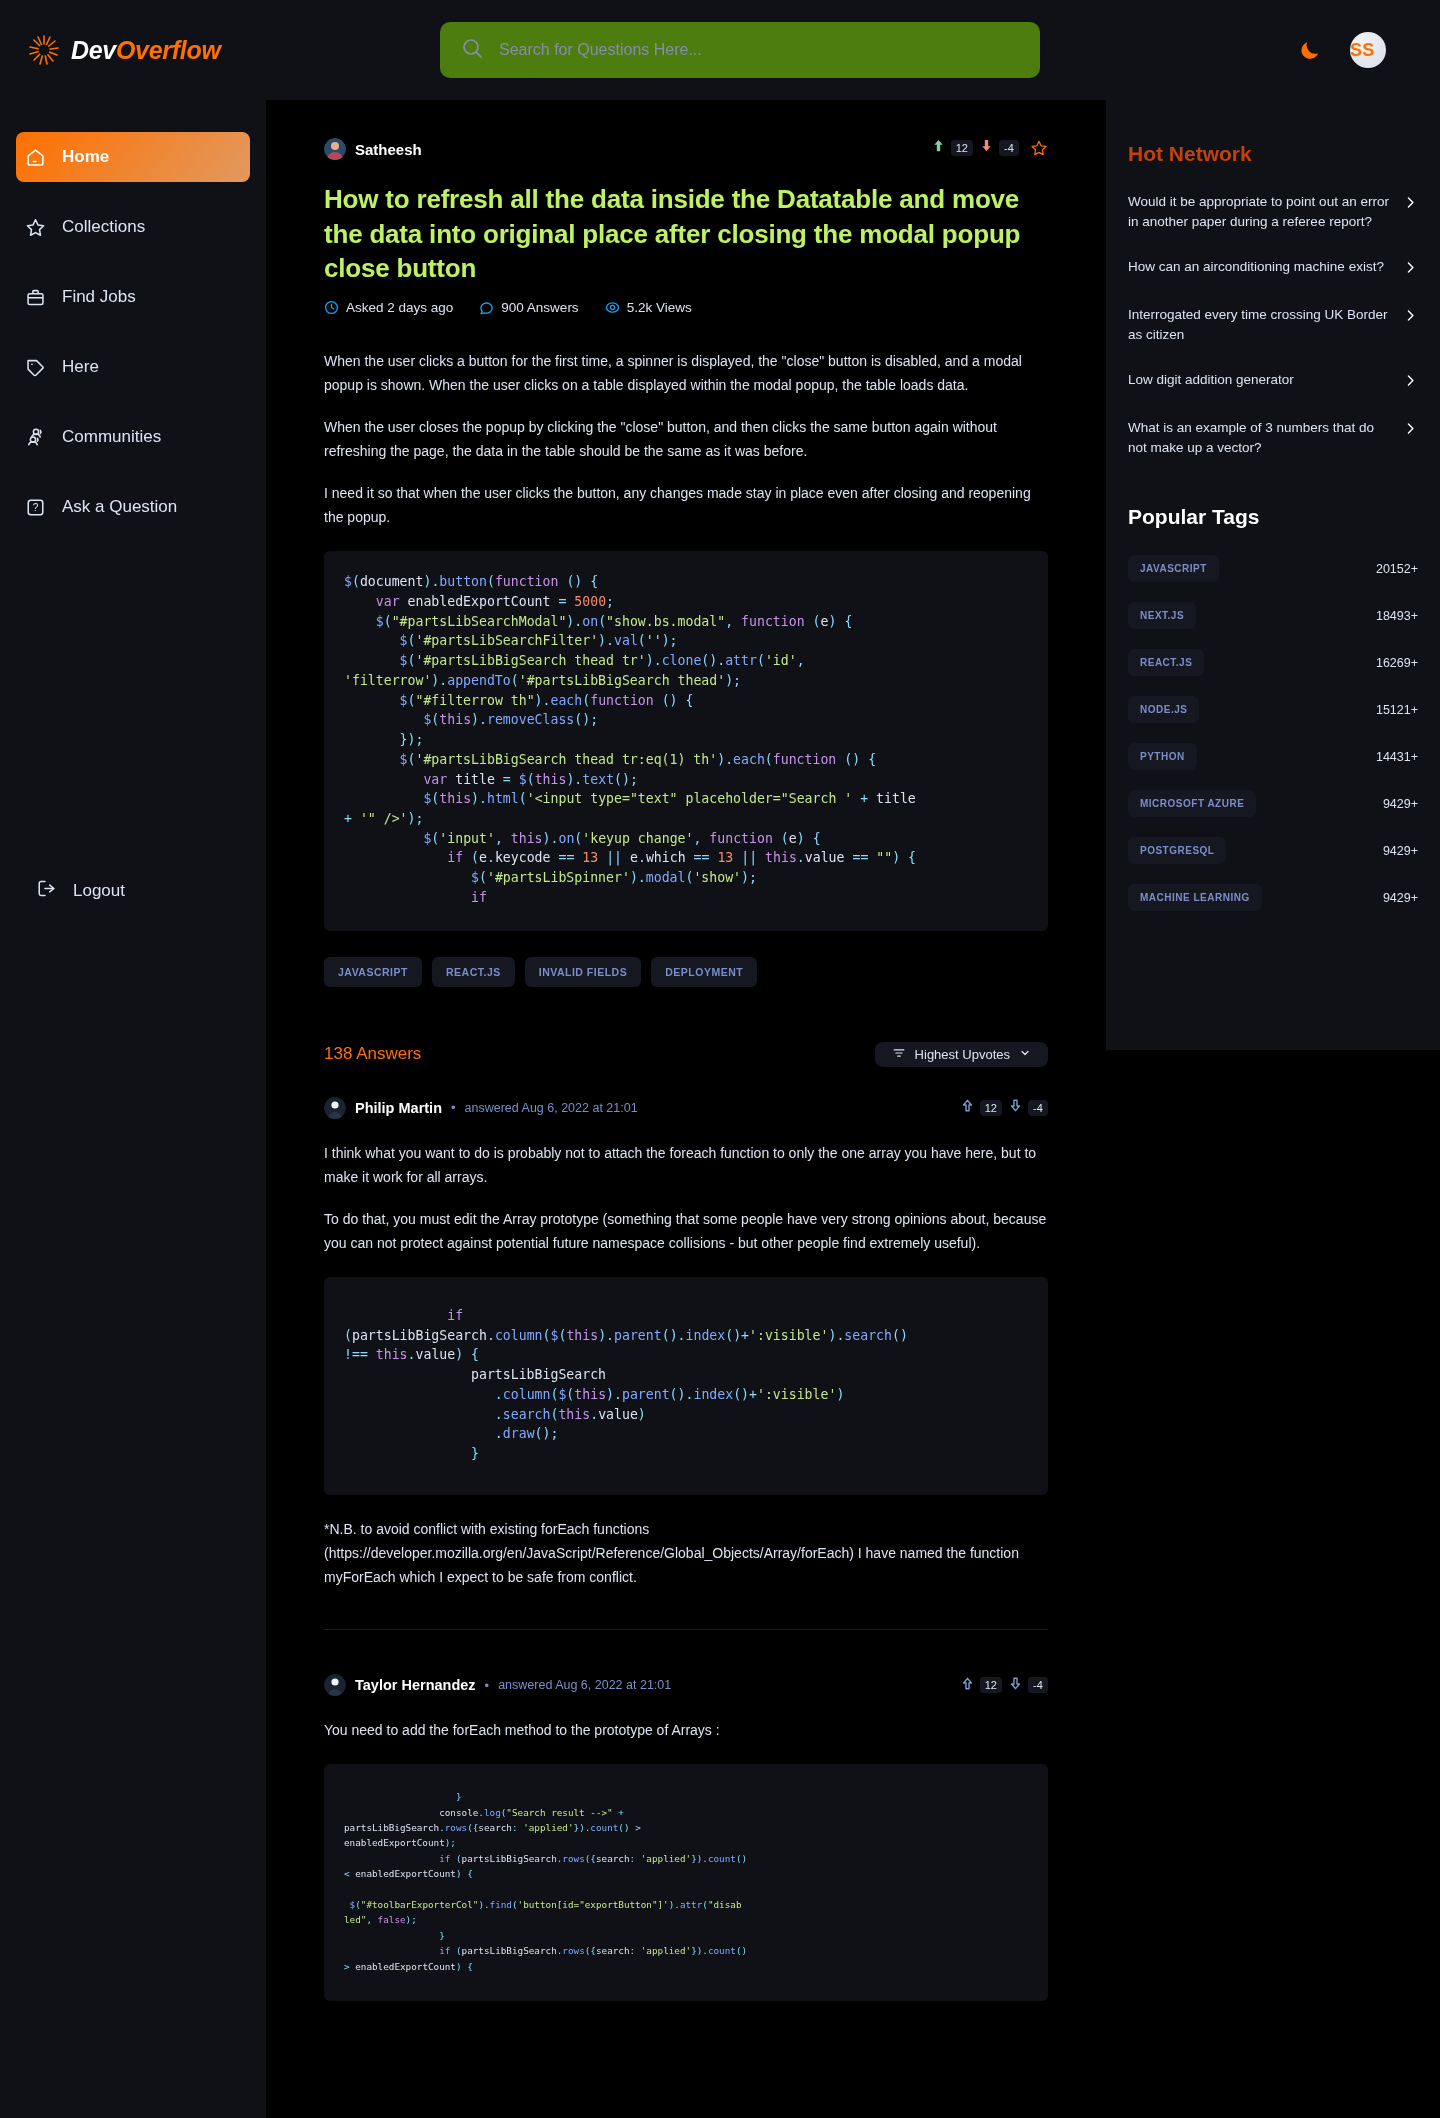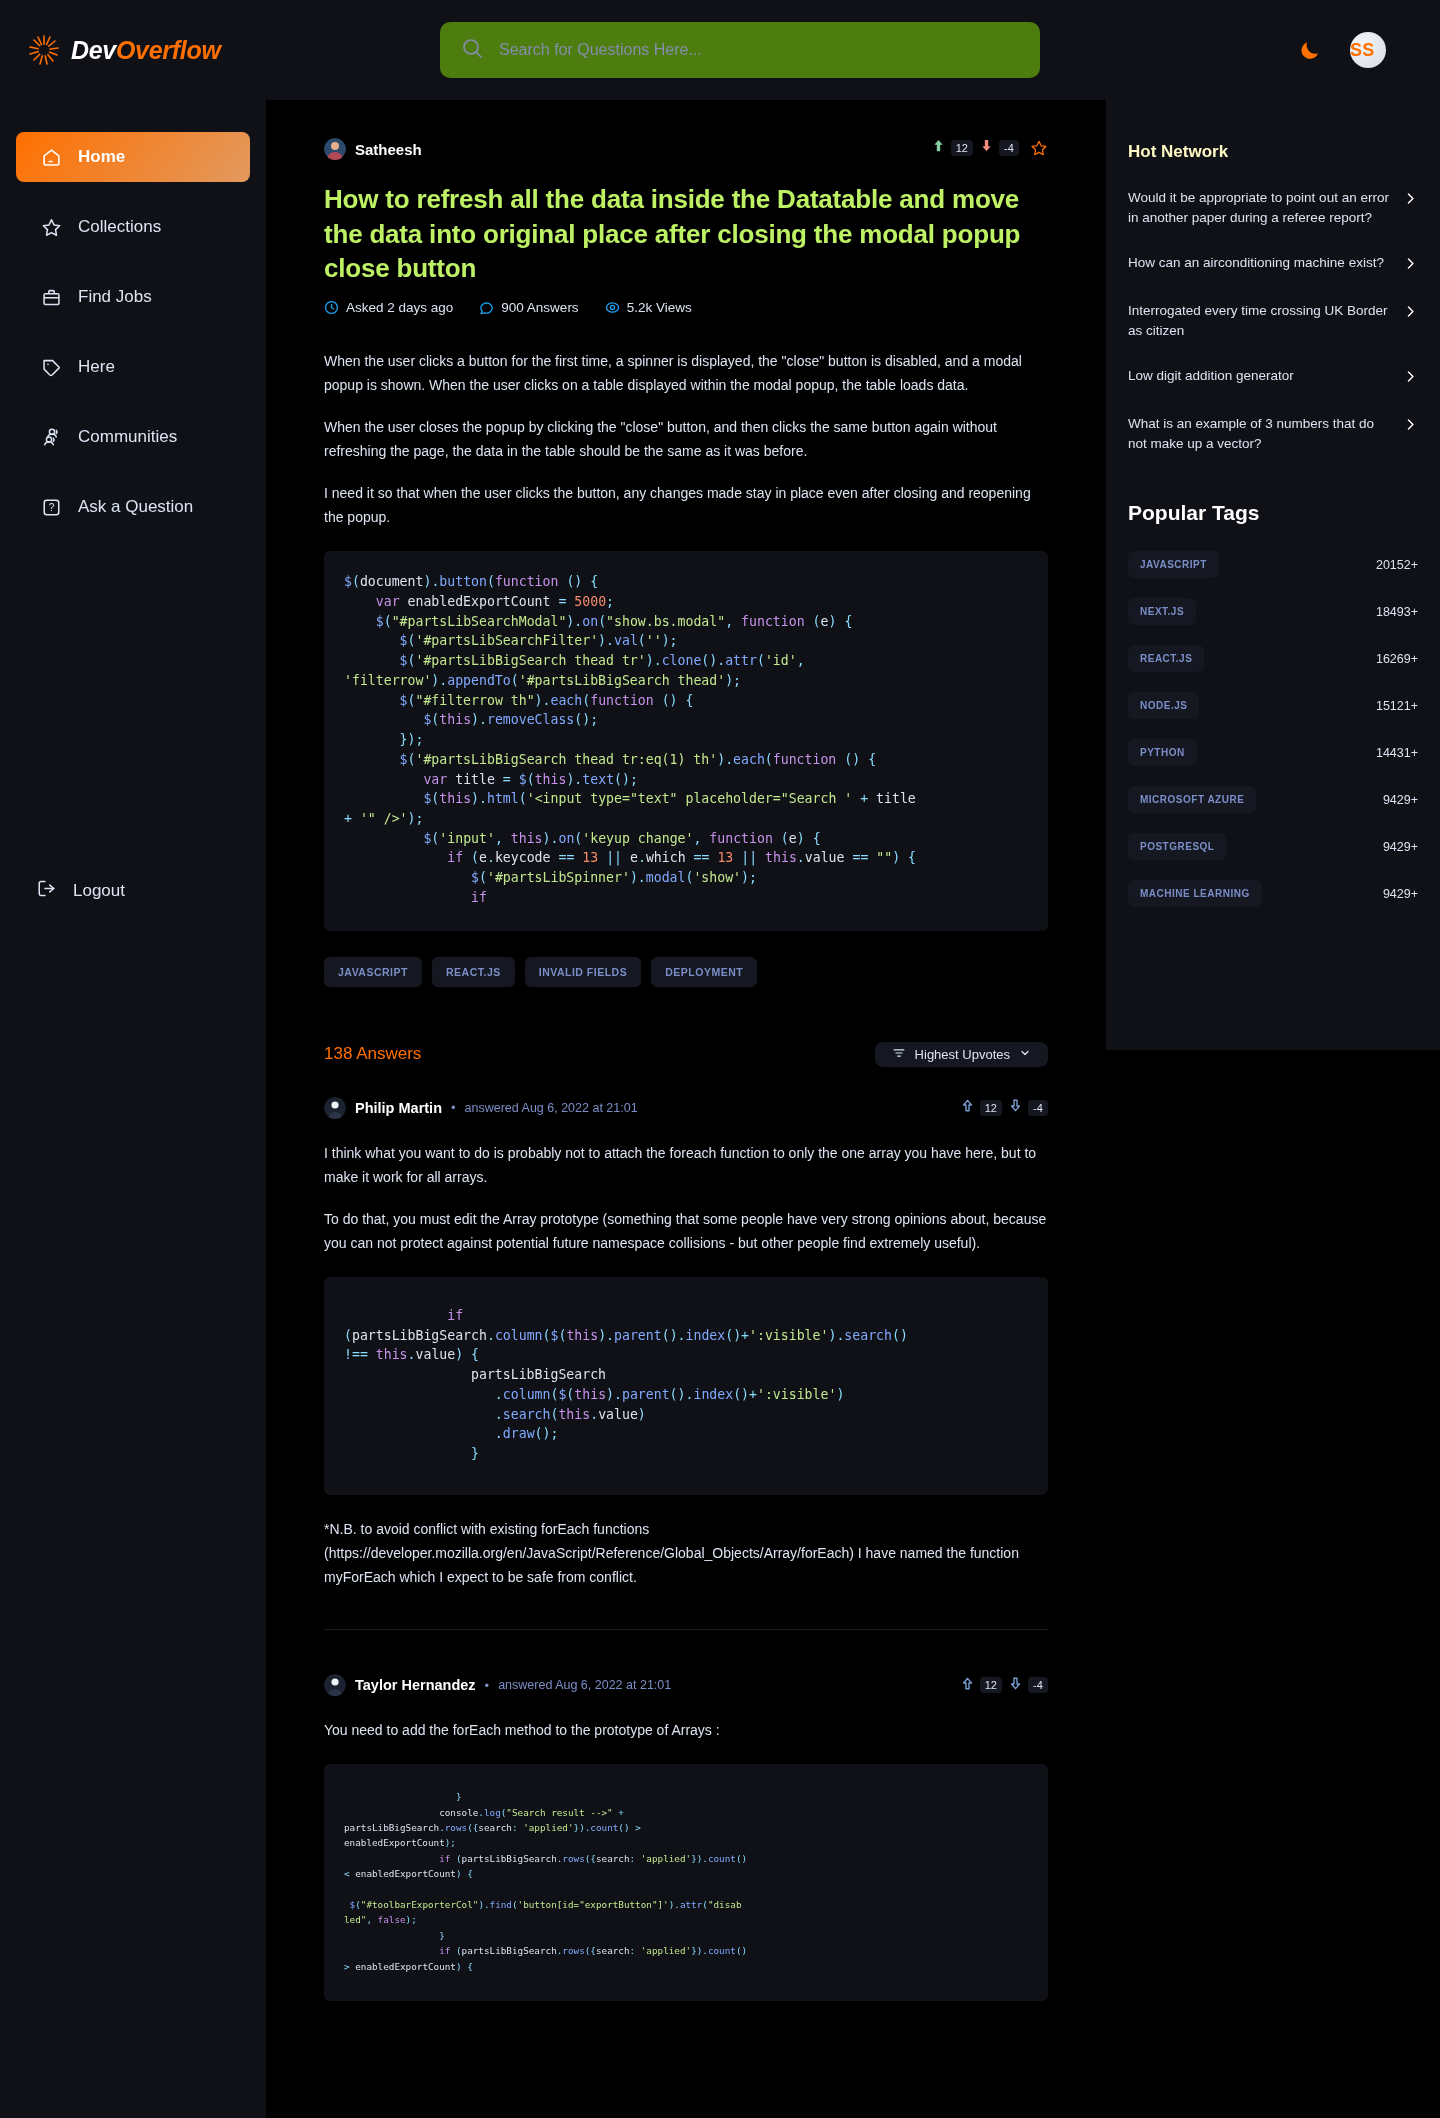--- a/index.html
+++ b/index.html
@@ -57,21 +57,21 @@
     position: fixed; top: 100px; left: 0;
     width: 266px; height: 2018px;
     background: #0f1117;
     padding: 32px 0 0 0;
     display: flex; flex-direction: column;
     z-index: 40;
   }
   .side-items { display: flex; flex-direction: column; gap: 20px; padding: 0 16px; }
   .side-item {
     display: flex; align-items: center; gap: 16px;
-    height: 50px; padding: 0 24px;
+    height: 50px; padding: 0 8px;
     border-radius: 8px;
     color: #dce3f1; font-size: 17px;
     cursor: pointer;
   }
   .side-item.active {
     background: linear-gradient(129deg, #ff7000 0%, #e2995f 100%);
     color: #ffffff; font-weight: bold;
   }
   .side-item .ico { width: 22px; height: 22px; flex: none; display: flex; align-items: center; justify-content: center; }
   .logout {
@@ -169,21 +169,21 @@
   .ans-date { font-size: 12.5px; color: #7b8ec8; }
   .divider { height: 1px; background: #181c27; margin: 40px 0 44px 0; }
 
   
   .rightbar {
     position: absolute; top: 100px; left: 1106px;
     width: 334px; min-height: 950px;
     background: #0f1117;
     padding: 42px 22px 0 22px;
   }
-  .rb-title { font-size: 17px; font-weight: bold; color: #fef9c3; margin-bottom: 26px; }
+  .rb-title { font-size: 21px; font-weight: bold; color: #c2410c; margin-bottom: 26px; }
   .hot-item {
     display: flex; align-items: flex-start; justify-content: space-between;
     gap: 14px; margin-bottom: 26px; cursor: pointer;
   }
   .hot-text { font-size: 13.5px; line-height: 1.45; color: #dce3f1; }
   .chev { flex: none; margin-top: 3px; }
 
   .pt-title { font-size: 21px; font-weight: bold; color: #ffffff; margin: 48px 0 26px 0; }
   .pt-row { display: flex; align-items: center; justify-content: space-between; margin-bottom: 20px; }
   .pt-name {

